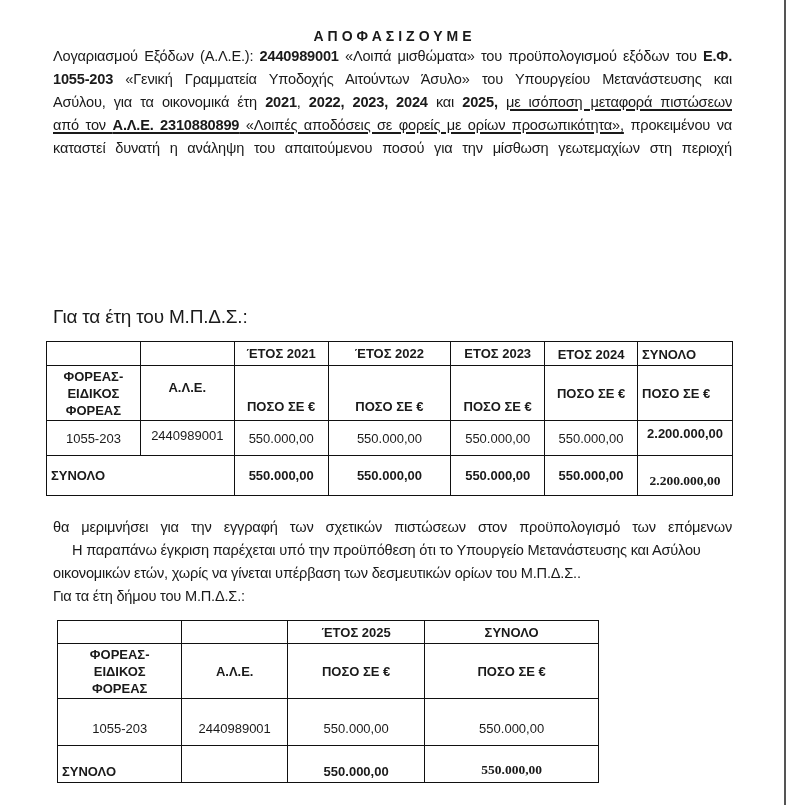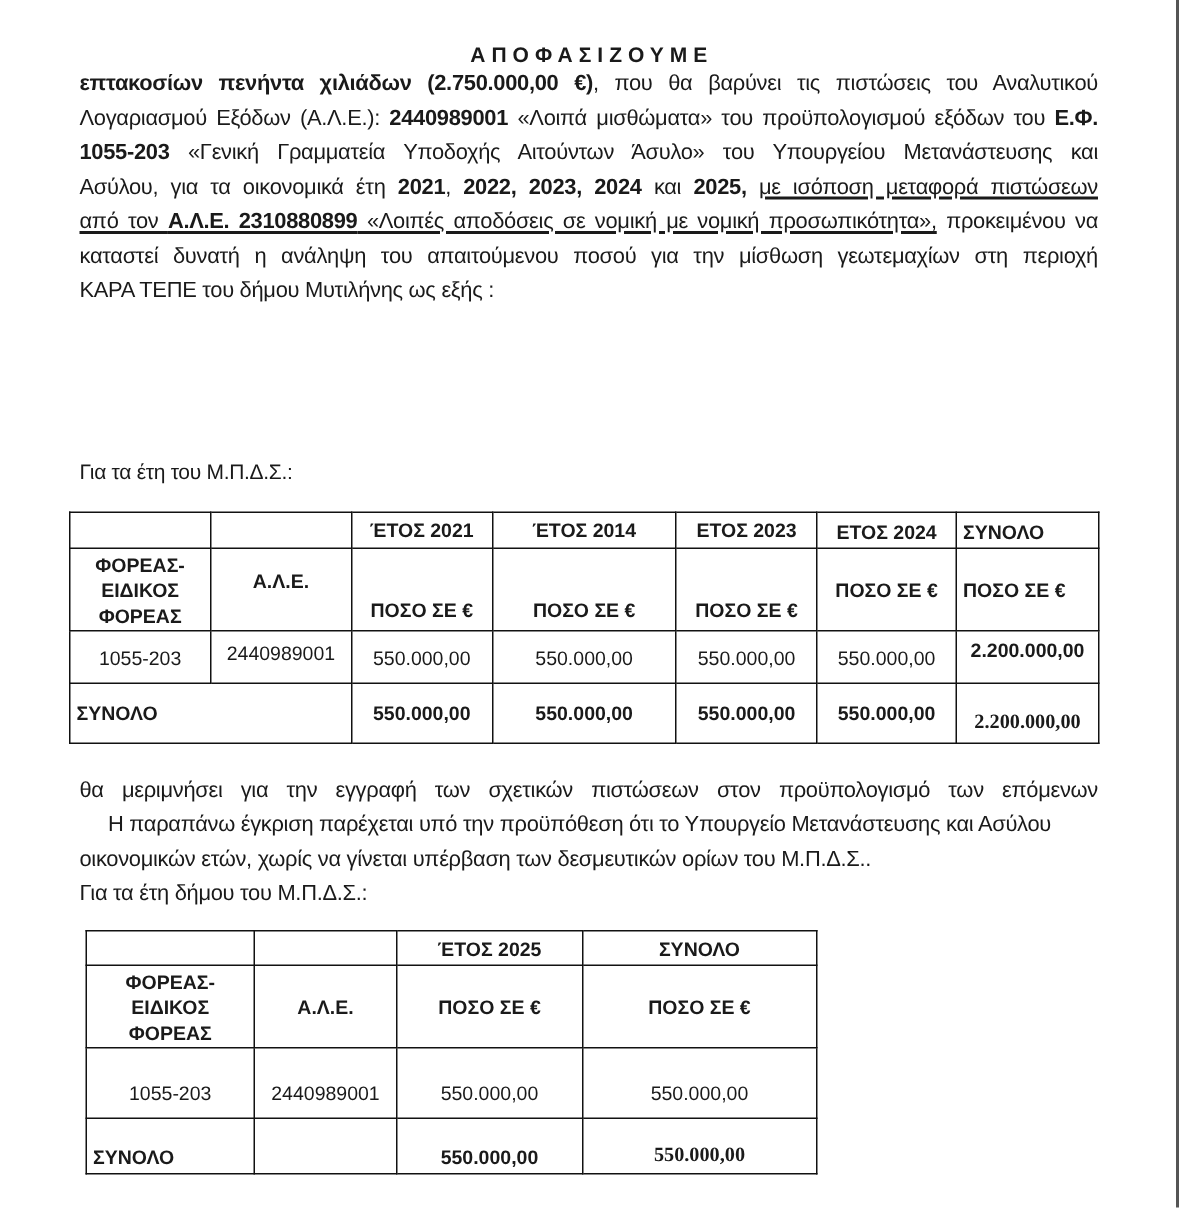--- a/index.html
+++ b/index.html
@@ -7,65 +7,63 @@
          font-family: "Liberation Sans", "DejaVu Sans", sans-serif; color: #1a1a1a; }
   .right-rule { position: absolute; left: 784px; top: 0; width: 2px; height: 805px; background: #555; }
   .title { position: absolute; top: 28px; left: 0; width: 789px; text-align: center;
            font-weight: bold; font-size: 14px; letter-spacing: 4px; }
   .para { position: absolute; left: 53px; width: 679px; font-size: 14.6px; line-height: 23px;
           text-align: justify; letter-spacing: -0.2px; }
   .para .ln { display: block; white-space: nowrap; }
   .para .ln.just { text-align: justify; text-align-last: justify; white-space: normal; }
   .b { font-weight: bold; }
   .u { text-decoration: underline; text-decoration-thickness: 1.5px; text-underline-offset: 2px; }
-  .label { position: absolute; font-size: 14px; letter-spacing: -0.2px; }
+  .label { position: absolute; font-size: 19px; letter-spacing: -0.2px; }
   table { position: absolute; border-collapse: collapse; font-size: 13px; }
   td { border: 1.5px solid #111; padding: 0 4px; text-align: center; vertical-align: middle; }
   td.hd { font-weight: bold; }
   td.bold { font-weight: bold; }
   td.serif { font-family: "Liberation Serif", "DejaVu Serif", serif; font-weight: bold; font-size: 13.5px; }
   td.left { text-align: left; }
   td.top { vertical-align: top; padding-top: 5px; }
   td.bottom { vertical-align: bottom; padding-bottom: 6px; }
 </style>
 </head>
 <body>
 
 <div class="right-rule"></div>
 
 <div class="title">ΑΠΟΦΑΣΙΖΟΥΜΕ</div>
 
 <div class="para" style="top:45px;">
-  <span class="ln just"><span class="b">επτακοσίων πενήντα χιλιάδων (2.750.000,00 €)</span><span>, που θα βαρύνει τις πιστώσεις του Αναλυτικού</span></span>
   <span class="ln just"><span>Λογαριασμού Εξόδων (Α.Λ.Ε.): </span><span class="b">2440989001</span><span> «Λοιπά μισθώματα» του προϋπολογισμού εξόδων του </span><span class="b">Ε.Φ.</span></span>
   <span class="ln just"><span class="b">1055-203</span><span> «Γενική Γραμματεία Υποδοχής Αιτούντων Άσυλο» του Υπουργείου Μετανάστευσης και</span></span>
   <span class="ln just"><span>Ασύλου, για τα οικονομικά έτη </span><span class="b">2021</span><span>, </span><span class="b">2022, 2023, 2024</span><span> και </span><span class="b">2025,</span><span> </span><span class="u">με ισόποση μεταφορά πιστώσεων</span></span>
-  <span class="ln just"><span class="u"><span>από τον </span><span class="b">Α.Λ.Ε. 2310880899</span><span> «Λοιπές αποδόσεις σε νομική με νομική προσωπικότητα»,</span></span><span> προκειμένου να</span></span>
+  <span class="ln just"><span class="u"><span>από τον </span><span class="b">Α.Λ.Ε. 2310880899</span><span> «Λοιπές αποδόσεις σε φορείς με ορίων προσωπικότητα»,</span></span><span> προκειμένου να</span></span>
   <span class="ln just">καταστεί δυνατή η ανάληψη του απαιτούμενου ποσού   για  την μίσθωση γεωτεμαχίων στη περιοχή</span>
-  <span class="ln">ΚΑΡΑ ΤΕΠΕ του δήμου Μυτιλήνης ως εξής :</span>
 </div>
 
 <div class="label" style="left:53px; top:306px;">Για τα έτη του Μ.Π.Δ.Σ.:</div>
 
 <table style="left:46px; top:341px; width:687px;">
   <colgroup>
     <col style="width:94px">
       <col style="width:94px">
       <col style="width:94px">
       <col style="width:123px">
       <col style="width:94px">
       <col style="width:93px">
       <col style="width:95px">
   </colgroup>
   <tbody>
       <tr style="height:24px;">
     <td></td>
     <td></td>
     <td class="hd">ΈΤΟΣ 2021</td>
-    <td class="hd">ΈΤΟΣ 2014</td>
+    <td class="hd">ΈΤΟΣ 2022</td>
     <td class="hd">ΕΤΟΣ 2023</td>
     <td class="hd top">ΕΤΟΣ 2024</td>
     <td class="hd left top">ΣΥΝΟΛΟ</td>
   </tr>
   <tr style="height:55px;">
     <td class="hd" style="line-height:17px;"><span>ΦΟΡΕΑΣ-</span><br><span>ΕΙΔΙΚΟΣ</span><br><span>ΦΟΡΕΑΣ</span></td>
     <td class="hd top" style="padding-top:14px;">Α.Λ.Ε.</td>
     <td class="hd bottom">ΠΟΣΟ ΣΕ €</td>
     <td class="hd bottom">ΠΟΣΟ ΣΕ €</td>
     <td class="hd bottom">ΠΟΣΟ ΣΕ €</td>
@@ -92,21 +90,21 @@
 </tbody>
   </table>
 
 <div class="para" style="top:516px;">
   <span class="ln just">θα μεριμνήσει για την εγγραφή των σχετικών πιστώσεων στον προϋπολογισμό των επόμενων</span>
   <span class="ln" style="padding-left:19px;">Η παραπάνω έγκριση παρέχεται υπό την προϋπόθεση ότι το Υπουργείο Μετανάστευσης και Ασύλου</span>
   <span class="ln">οικονομικών ετών, χωρίς να γίνεται υπέρβαση των δεσμευτικών ορίων του Μ.Π.Δ.Σ..</span>
   <span class="ln">Για τα έτη δήμου του Μ.Π.Δ.Σ.:</span>
 </div>
 
-<table style="left:57px; top:620px; width:488px;">
+<table style="left:57px; top:620px; width:542px;">
   <colgroup>
     <col style="width:106px">
       <col style="width:90px">
       <col style="width:117px">
       <col style="width:148px">
   </colgroup>
   <tbody>
       <tr style="height:23px;">
     <td></td>
     <td></td>

